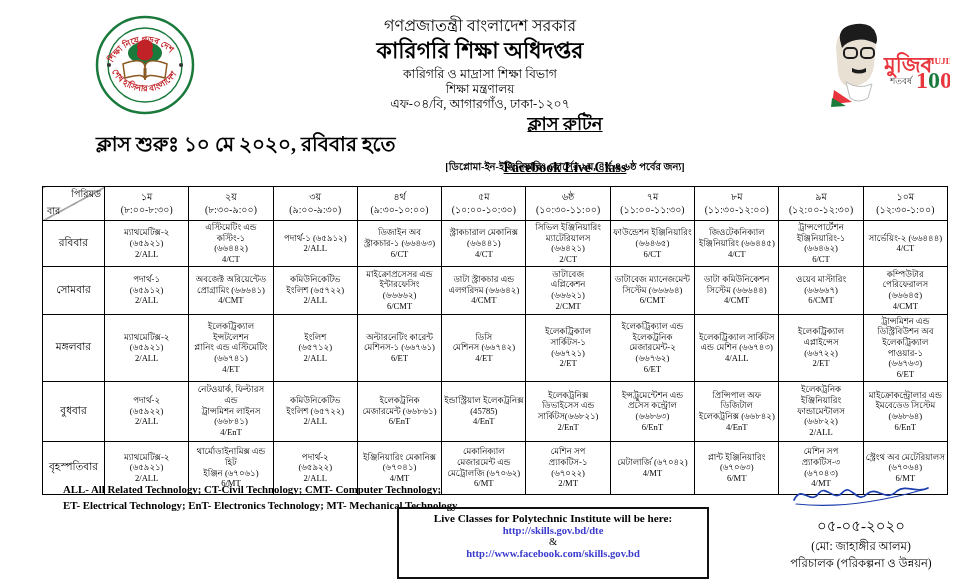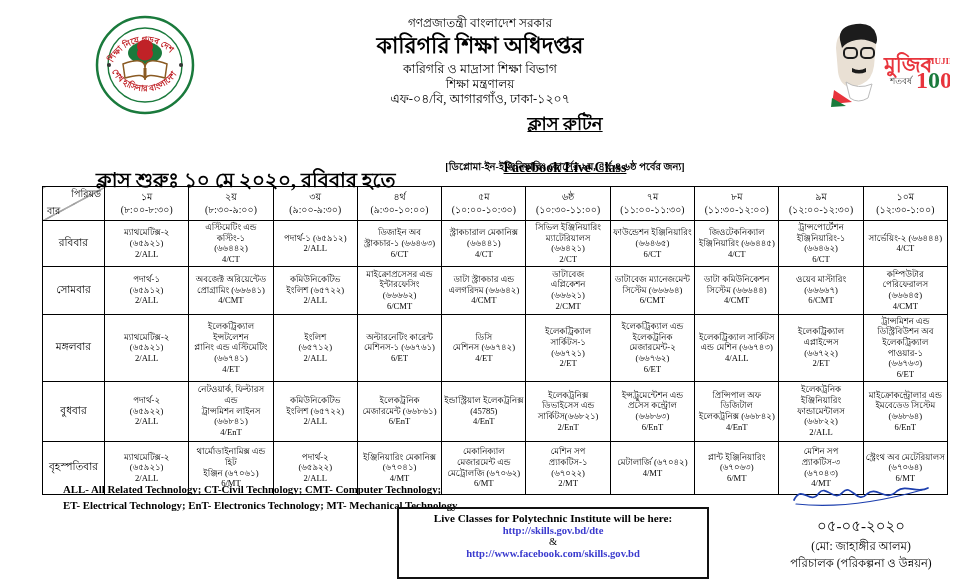--- a/index.html
+++ b/index.html
@@ -2,32 +2,32 @@
 <html><head>
 <meta charset="utf-8">
 <style>
   html,body{margin:0;padding:0;background:#fff;}
   body{width:960px;height:583px;position:relative;overflow:hidden;
        font-family:"Liberation Serif","DejaVu Serif",serif;color:#000;}
   .abs{position:absolute;}
 
   
   .gov-header{left:0;right:0;top:16px;text-align:center;line-height:1.25;}
-  .gov-l1{font-size:12px;}
+  .gov-l1{font-size:16px;}
   .gov-l2{font-size:22px;font-weight:bold;margin:1px 0 2px;}
   .gov-l3{font-size:12.5px;}
   .gov-l4{font-size:12px;}
   .gov-l5{font-size:12.5px;}
 
   
   .dte-logo{left:92px;top:12px;width:106px;height:106px;}
   .mujib-logo{left:828px;top:20px;width:122px;height:88px;}
 
   
-  .start-note{left:96px;top:129px;width:310px;font-size:20px;font-weight:bold;margin-top:36px;}
+  .start-note{left:96px;top:129px;width:310px;font-size:20px;font-weight:bold;}
   .routine-block{left:400px;top:110px;width:330px;text-align:center;}
   .routine-title{font-size:18px;font-weight:bold;text-decoration:underline;}
   .routine-sub{font-size:10px;font-weight:bold;margin-top:18px;}
   .fb-live{left:400px;top:160px;width:330px;text-align:center;
            font-size:14px;font-weight:bold;text-decoration:underline;}
 
   
   table.routine{left:42px;top:186px;width:906px;border-collapse:collapse;
                 table-layout:fixed;position:absolute;padding-left:40px;}
   table.routine th,table.routine td{border:1px solid #000;padding:1px 2px;

